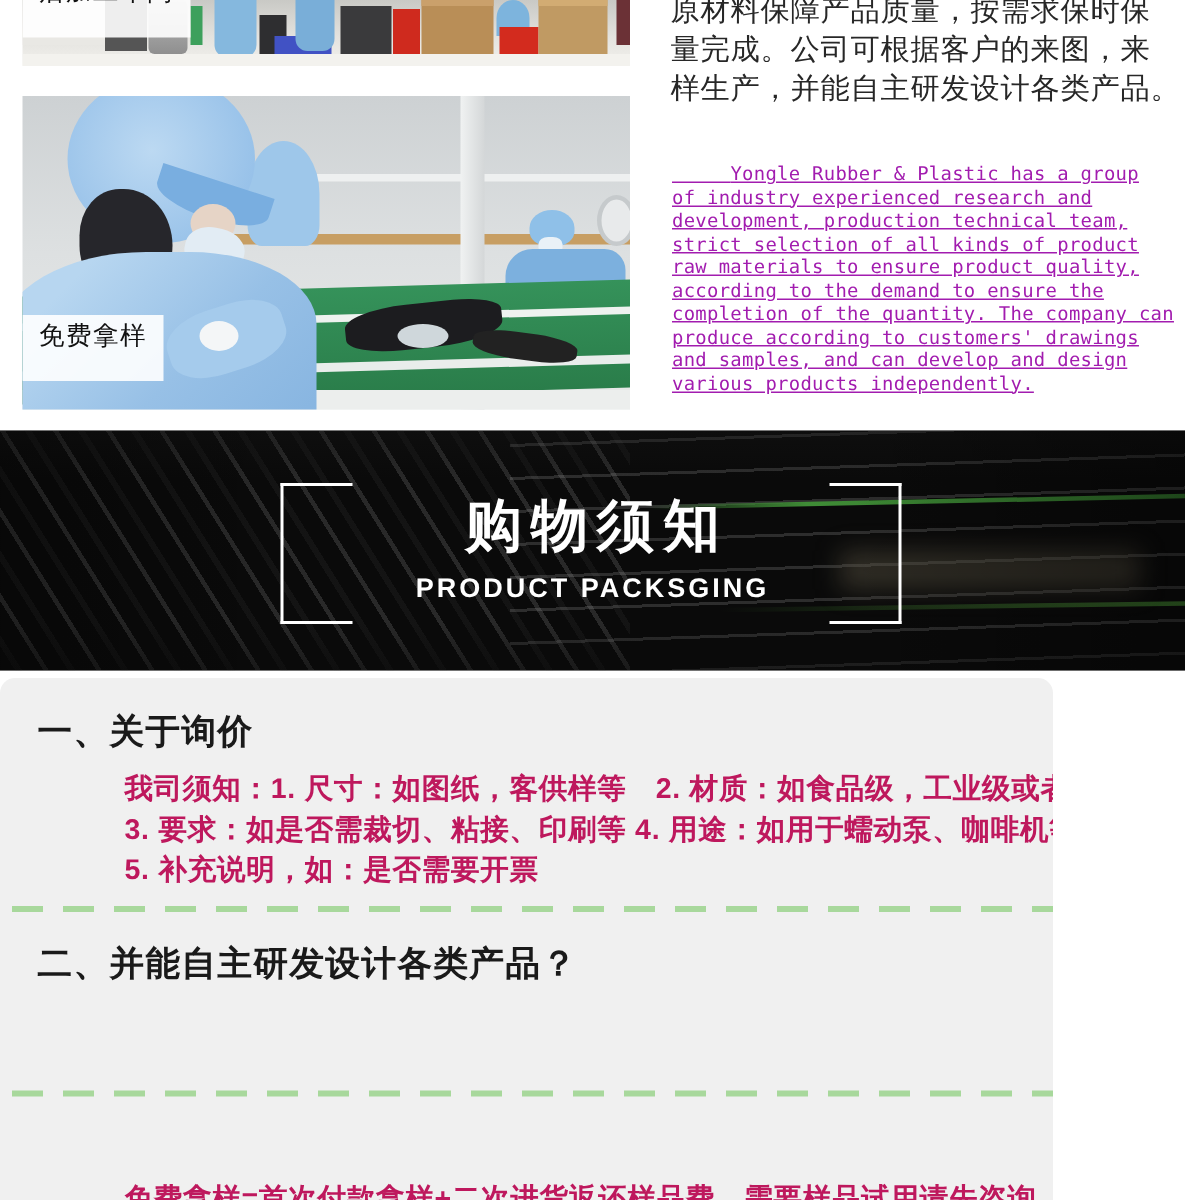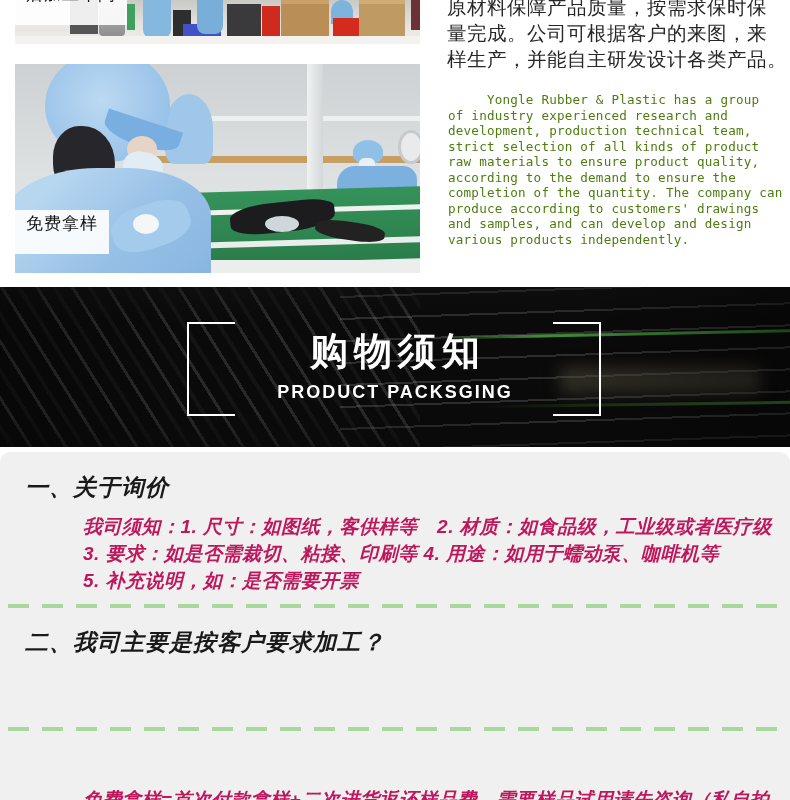--- a/index.html
+++ b/index.html
@@ -72,24 +72,24 @@
   .p2-arm { left:96px; top:140px; width:80px; height:44px; background:#a5cbec; border-radius:40%; transform:rotate(-18deg); }
   .p2-glove { left:118px; top:150px; width:26px; height:20px; background:#f4f6f7; border-radius:50%; }
 
   
   .intro-cn {
     left:447px; top:-6px; width:342px;
     font-size:19.5px; line-height:26px; color:#272727;
     white-space:pre-wrap; letter-spacing:0.5px;
   }
   .intro-en {
-    left:448px; top:92px; width:340px;
+    left:448px; top:108px; width:340px;
     font-family:"DejaVu Sans Mono", monospace;
-    font-size:12.6px; line-height:15.5px; color:#4d7c0f;
-    white-space:pre-wrap; letter-spacing:0.2px;
+    font-size:12.6px; line-height:15.5px; color:#a21caf;
+    white-space:pre-wrap; letter-spacing:0.2px;text-decoration:underline;
   }
 
   
   .banner { left:0; top:287px; width:790px; height:160px; background:#0a0a0a; overflow:hidden; }
   .bn-streaks-left { left:-60px; top:-30px; width:480px; height:240px;
     background:repeating-linear-gradient(58deg,
       rgba(150,150,150,0) 0 12px, rgba(150,150,150,0.22) 12px 15px,
       rgba(60,60,60,0) 15px 26px, rgba(90,90,90,0.12) 26px 30px); }
   .bn-streaks-right { left:340px; top:0; width:450px; height:160px;
     background:repeating-linear-gradient(178deg,
@@ -105,22 +105,22 @@
   .bn-bracket-l { left:187px; top:35px; width:48px; height:94px;
     border-left:2px solid #fff; border-top:2px solid #fff; border-bottom:2px solid #fff; }
   .bn-bracket-r { left:553px; top:35px; width:48px; height:94px;
     border-right:2px solid #fff; border-top:2px solid #fff; border-bottom:2px solid #fff; }
   .bn-title { left:0; top:42px; width:790px; text-align:center;
     color:#fff; font-size:38px; line-height:44px; font-weight:bold; letter-spacing:6px; text-indent:6px; }
   .bn-sub { left:0; top:94px; width:790px; text-align:center;
     color:#fff; font-size:18px; line-height:22px; font-weight:bold; letter-spacing:2px; }
 
   
-  .panel { left:0; top:452px; width:790px; height:348px;
-    background:#f0f0f0; border-radius:10px 10px 0 0; overflow:hidden;font-style:italic; }
+  .panel { left:0; top:452px; width:702px; height:348px;
+    background:#f0f0f0; border-radius:10px 10px 0 0; overflow:hidden; }
   .faq-heading { position:absolute; left:25px; color:#1a1a1a;
     font-size:23px; line-height:28px; font-weight:bold; letter-spacing:1px; white-space:nowrap; }
   .faq-body { position:absolute; left:83px; width:710px; color:#be185d;
     font-size:19px; line-height:27px; font-weight:bold; white-space:pre-wrap; letter-spacing:0.5px; }
   .h1 { top:21px; } .b1 { top:61px; }
   .h2 { top:176px; } .b2 { top:212px; }
   .h3 { top:296px; } .b3 { top:334px; }
   .divider { position:absolute; left:8px; width:774px; height:4px;
     background:repeating-linear-gradient(to right, #a8d89c 0 21px, rgba(0,0,0,0) 21px 34px); }
   .d1 { top:152px; } .d2 { top:275px; }
@@ -204,19 +204,19 @@
     <div class="abs bn-title">购物须知</div>
   </div>
 
   <div class="abs panel">
     <div class="faq-heading h1">一、关于询价</div>
     <div class="faq-body b1">我司须知：1. 尺寸：如图纸，客供样等　2. 材质：如食品级，工业级或者医疗级
 3. 要求：如是否需裁切、粘接、印刷等 4. 用途：如用于蠕动泵、咖啡机等
 5. 补充说明，如：是否需要开票</div>
     <div class="divider d1"></div>
 
-    <div class="faq-heading h2">二、我司主要是按客户要求加工？</div>
+    <div class="faq-heading h2">二、并能自主研发设计各类产品？</div>
     <div class="divider d2"></div>
 
     <div class="faq-body b3">免费拿样=首次付款拿样+二次进货返还样品费，需要样品试用请先咨询（私自拍</div>
   </div>
 
 </div>
 
 </body></html>

